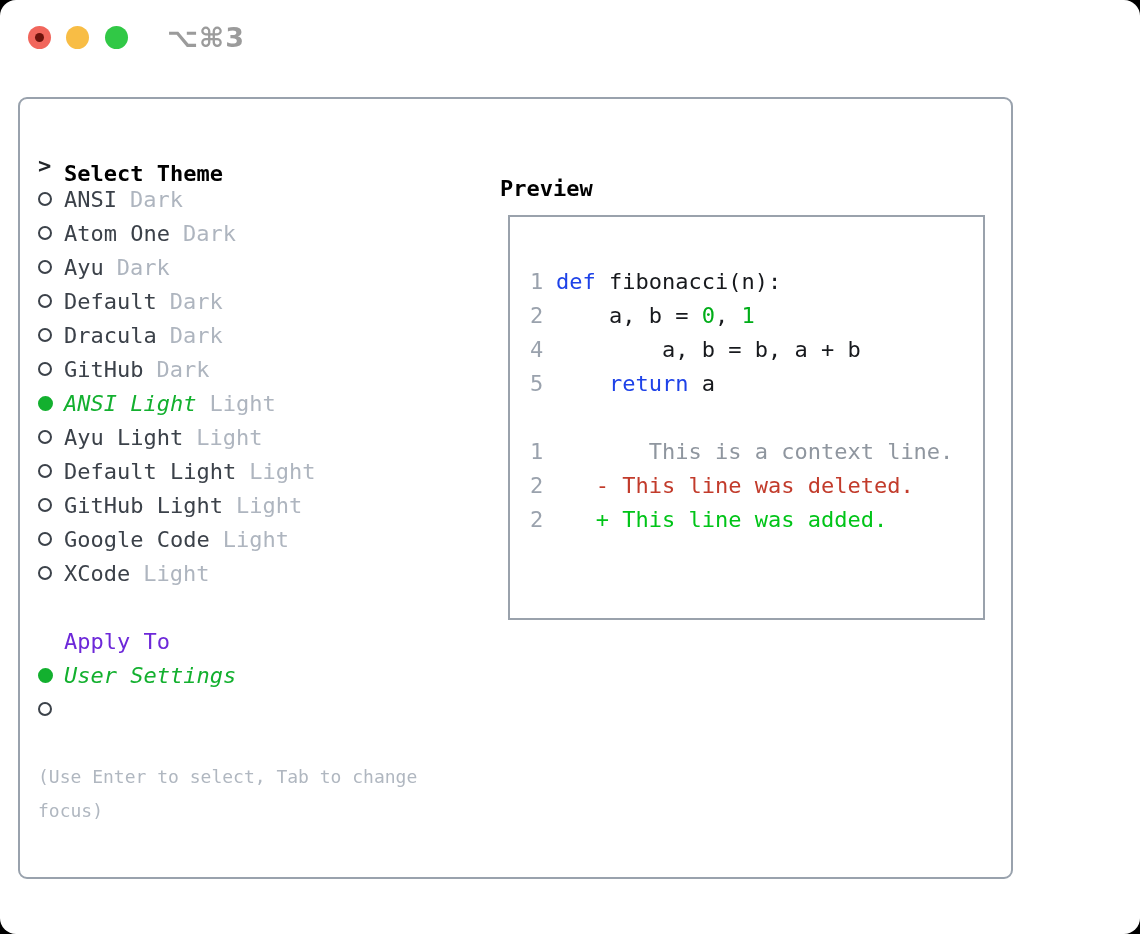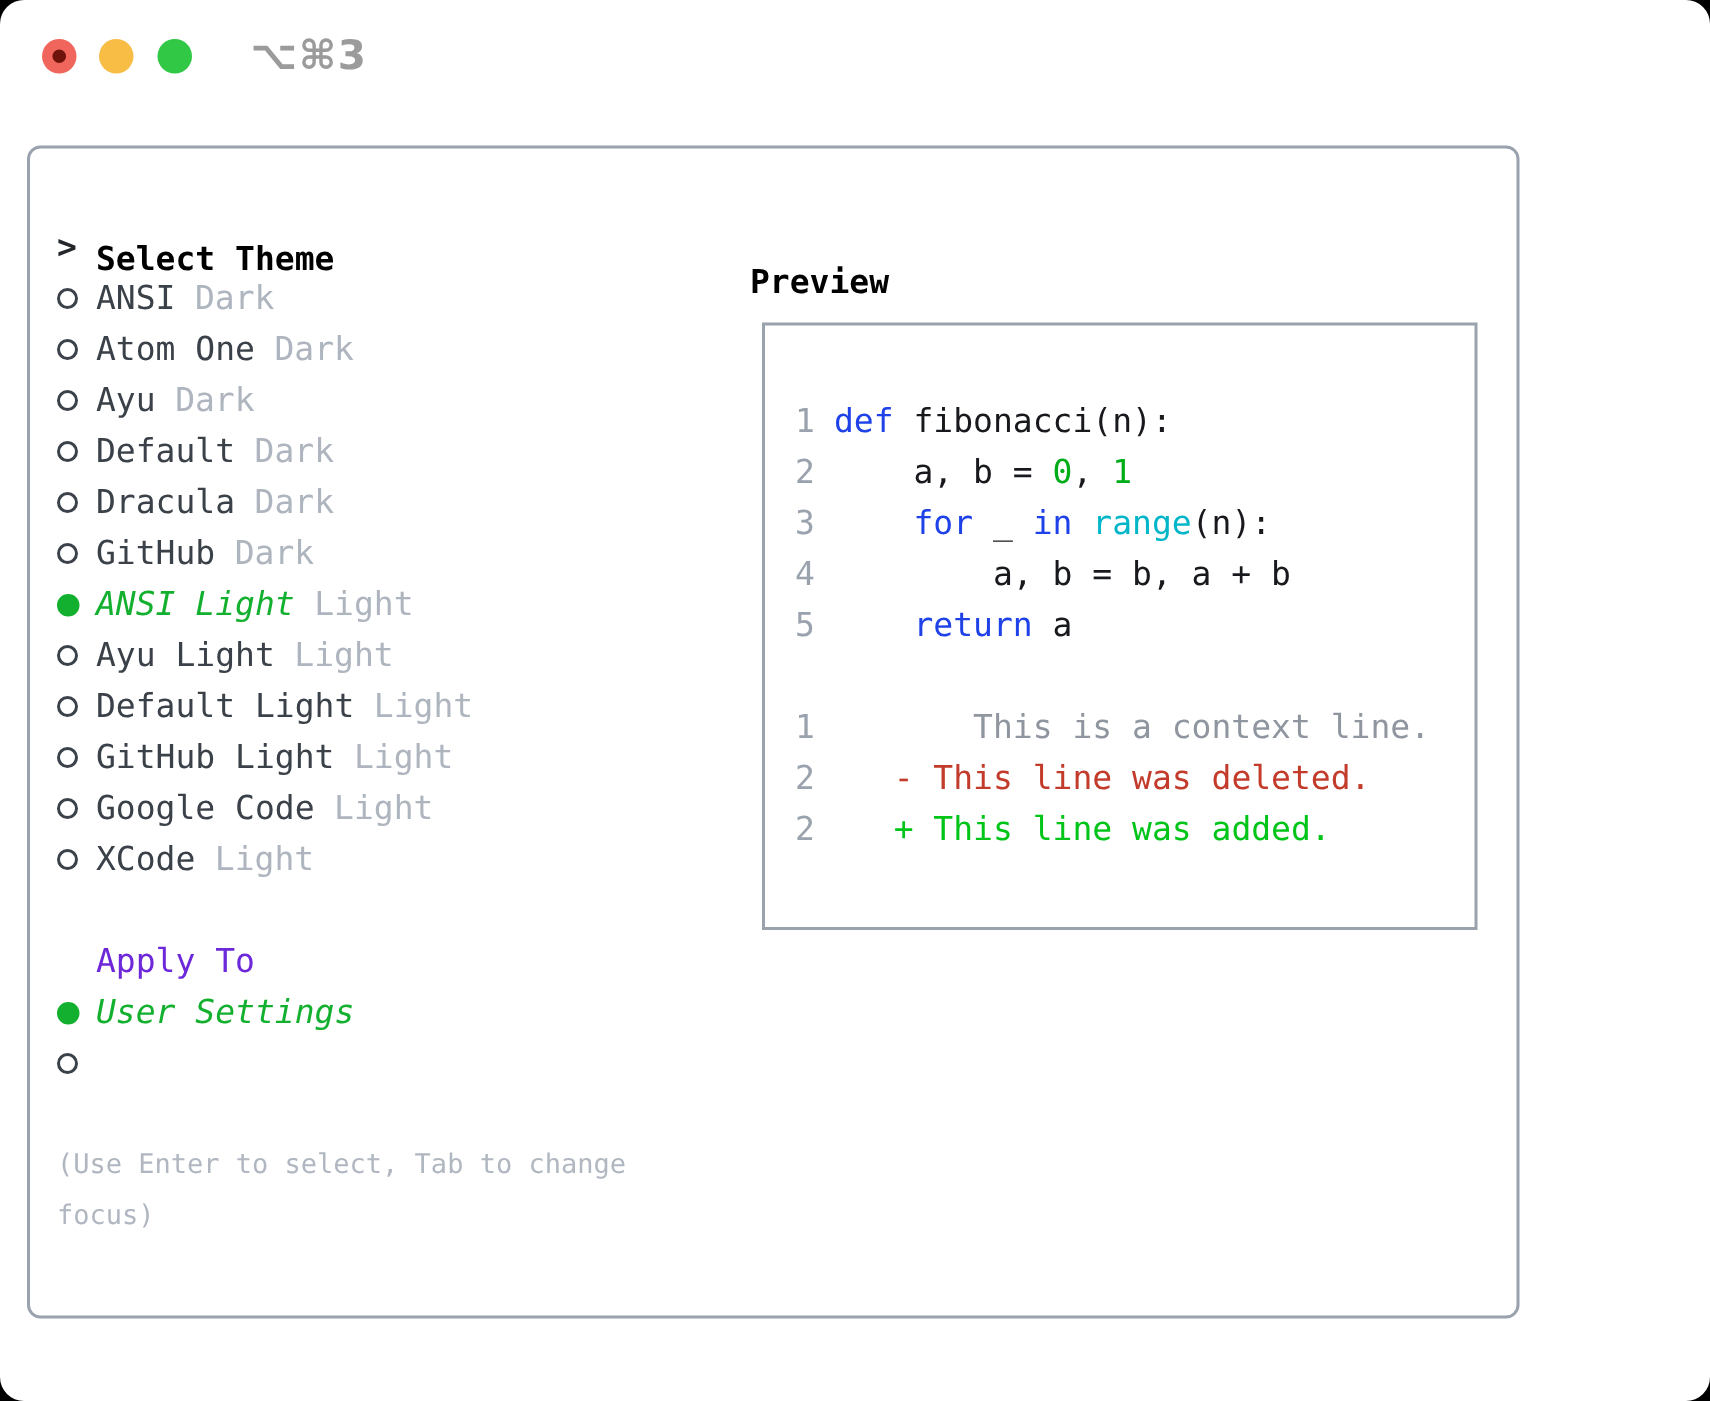--- a/index.html
+++ b/index.html
@@ -196,21 +196,20 @@
     </div>
 
     <div class="rightcol">
       <div class="row">
         <span class="hdr">Preview</span>
       </div>
 
       <div class="previewbox">
         <div class="cline"><span class="ln">1</span><span class="kw">def</span><span class="pl"> fibonacci(n):</span></div>
         <div class="cline"><span class="ln">2</span><span class="pl">    a, b = </span><span class="gn">0</span><span class="pl">, </span><span class="gn">1</span></div>
-        <div class="cline"><span class="ln">3</span><span class="pl">    </span><span class="kw">for</span><span class="pl"> _ </span><span class="kw">in</span><span class="pl"> </span><span class="cy">range</span><span class="pl">(n):</span></div>
         <div class="cline"><span class="ln">4</span><span class="pl">        a, b = b, a + b</span></div>
         <div class="cline"><span class="ln">5</span><span class="pl">    </span><span class="kw">return</span><span class="pl"> a</span></div>
 
         <div class="spacer"></div>
 
         <div class="cline"><span class="ln">1</span><span class="pl">       </span><span class="ctx">This is a context line.</span></div>
         <div class="cline"><span class="ln">2</span><span class="pl">   </span><span class="del">- This line was deleted.</span></div>
         <div class="cline"><span class="ln">2</span><span class="pl">   </span><span class="add">+ This line was added.</span></div>
       </div>
     </div>

